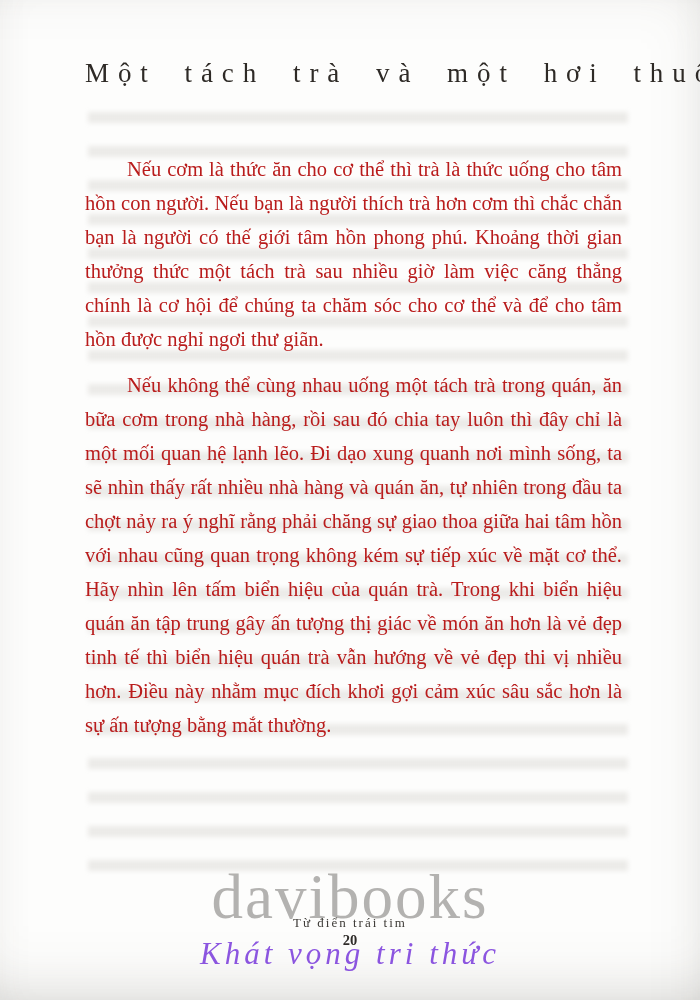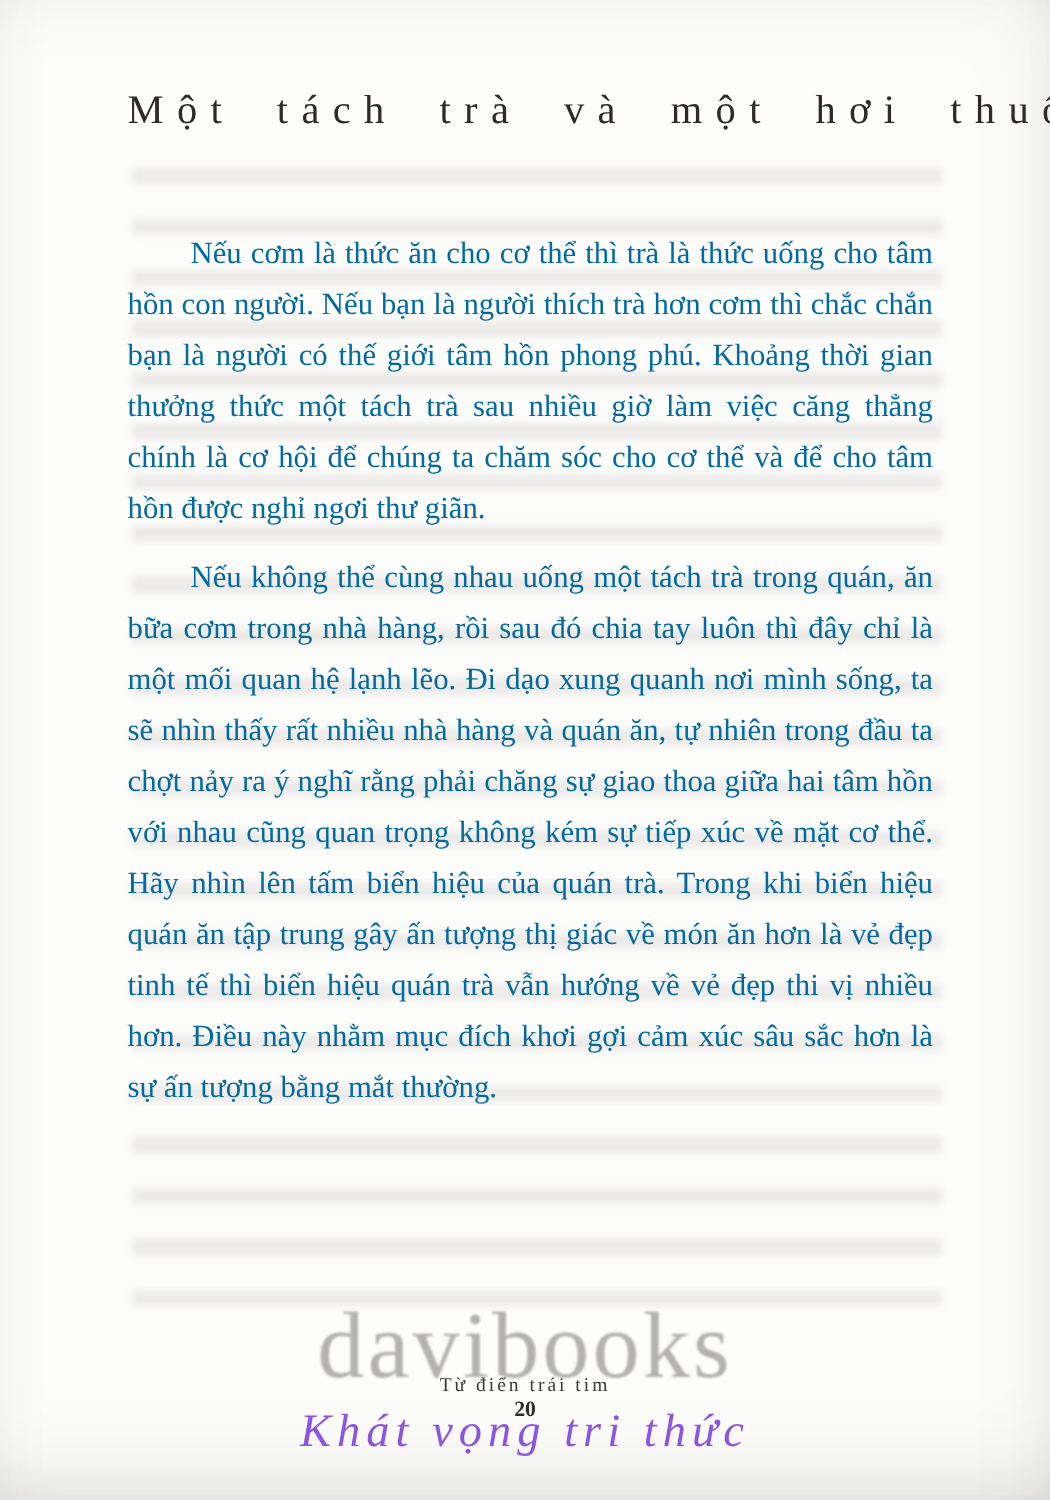--- a/index.html
+++ b/index.html
@@ -52,21 +52,21 @@
     z-index: 1;
   }
   .body-text {
     position: absolute;
     top: 152px;
     left: 85px;
     width: 537px;
     z-index: 1;
     font-size: 20.5px;
     line-height: 34px;
-    color: #0369a1;
+    color: #b91c1c;
     text-align: justify;
   }
   .body-text p {
     margin: 0 0 12px 0;
     text-indent: 42px;
   }
   .watermark-brand {
     position: absolute;
     top: 866px;
     left: 0;

